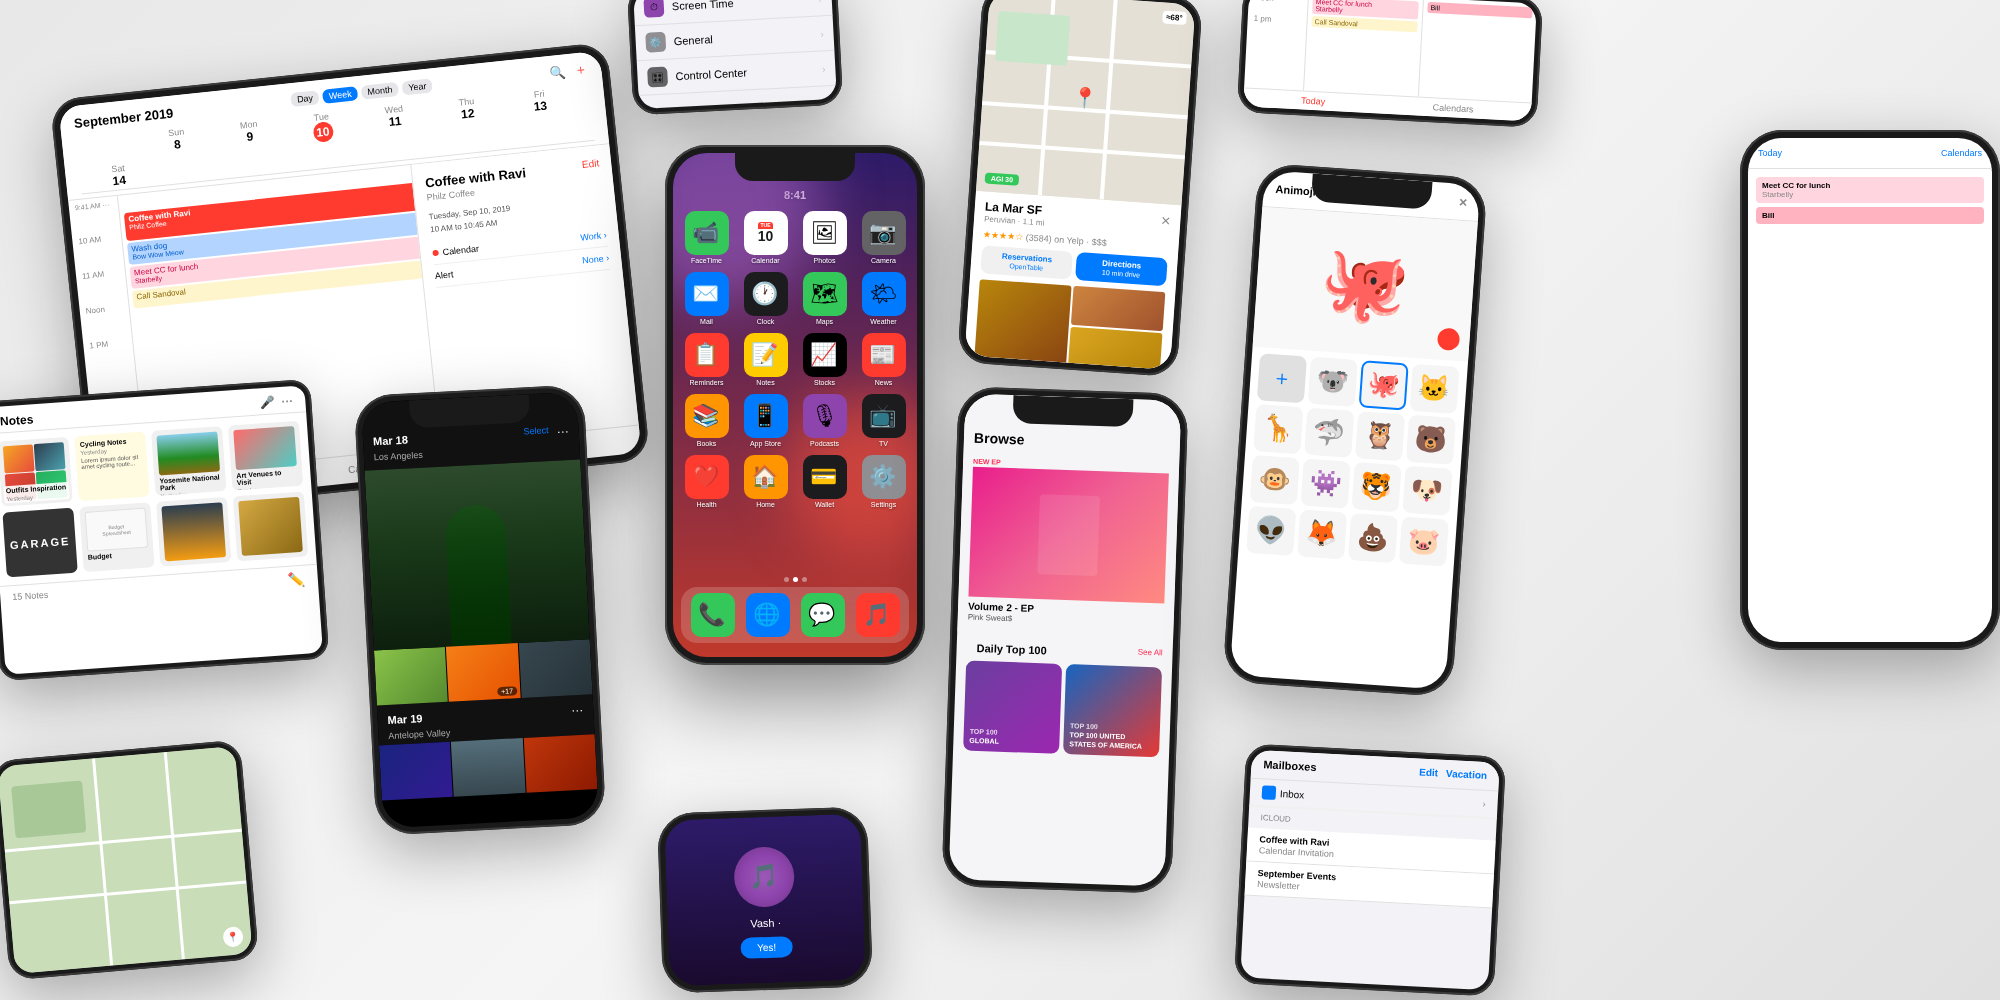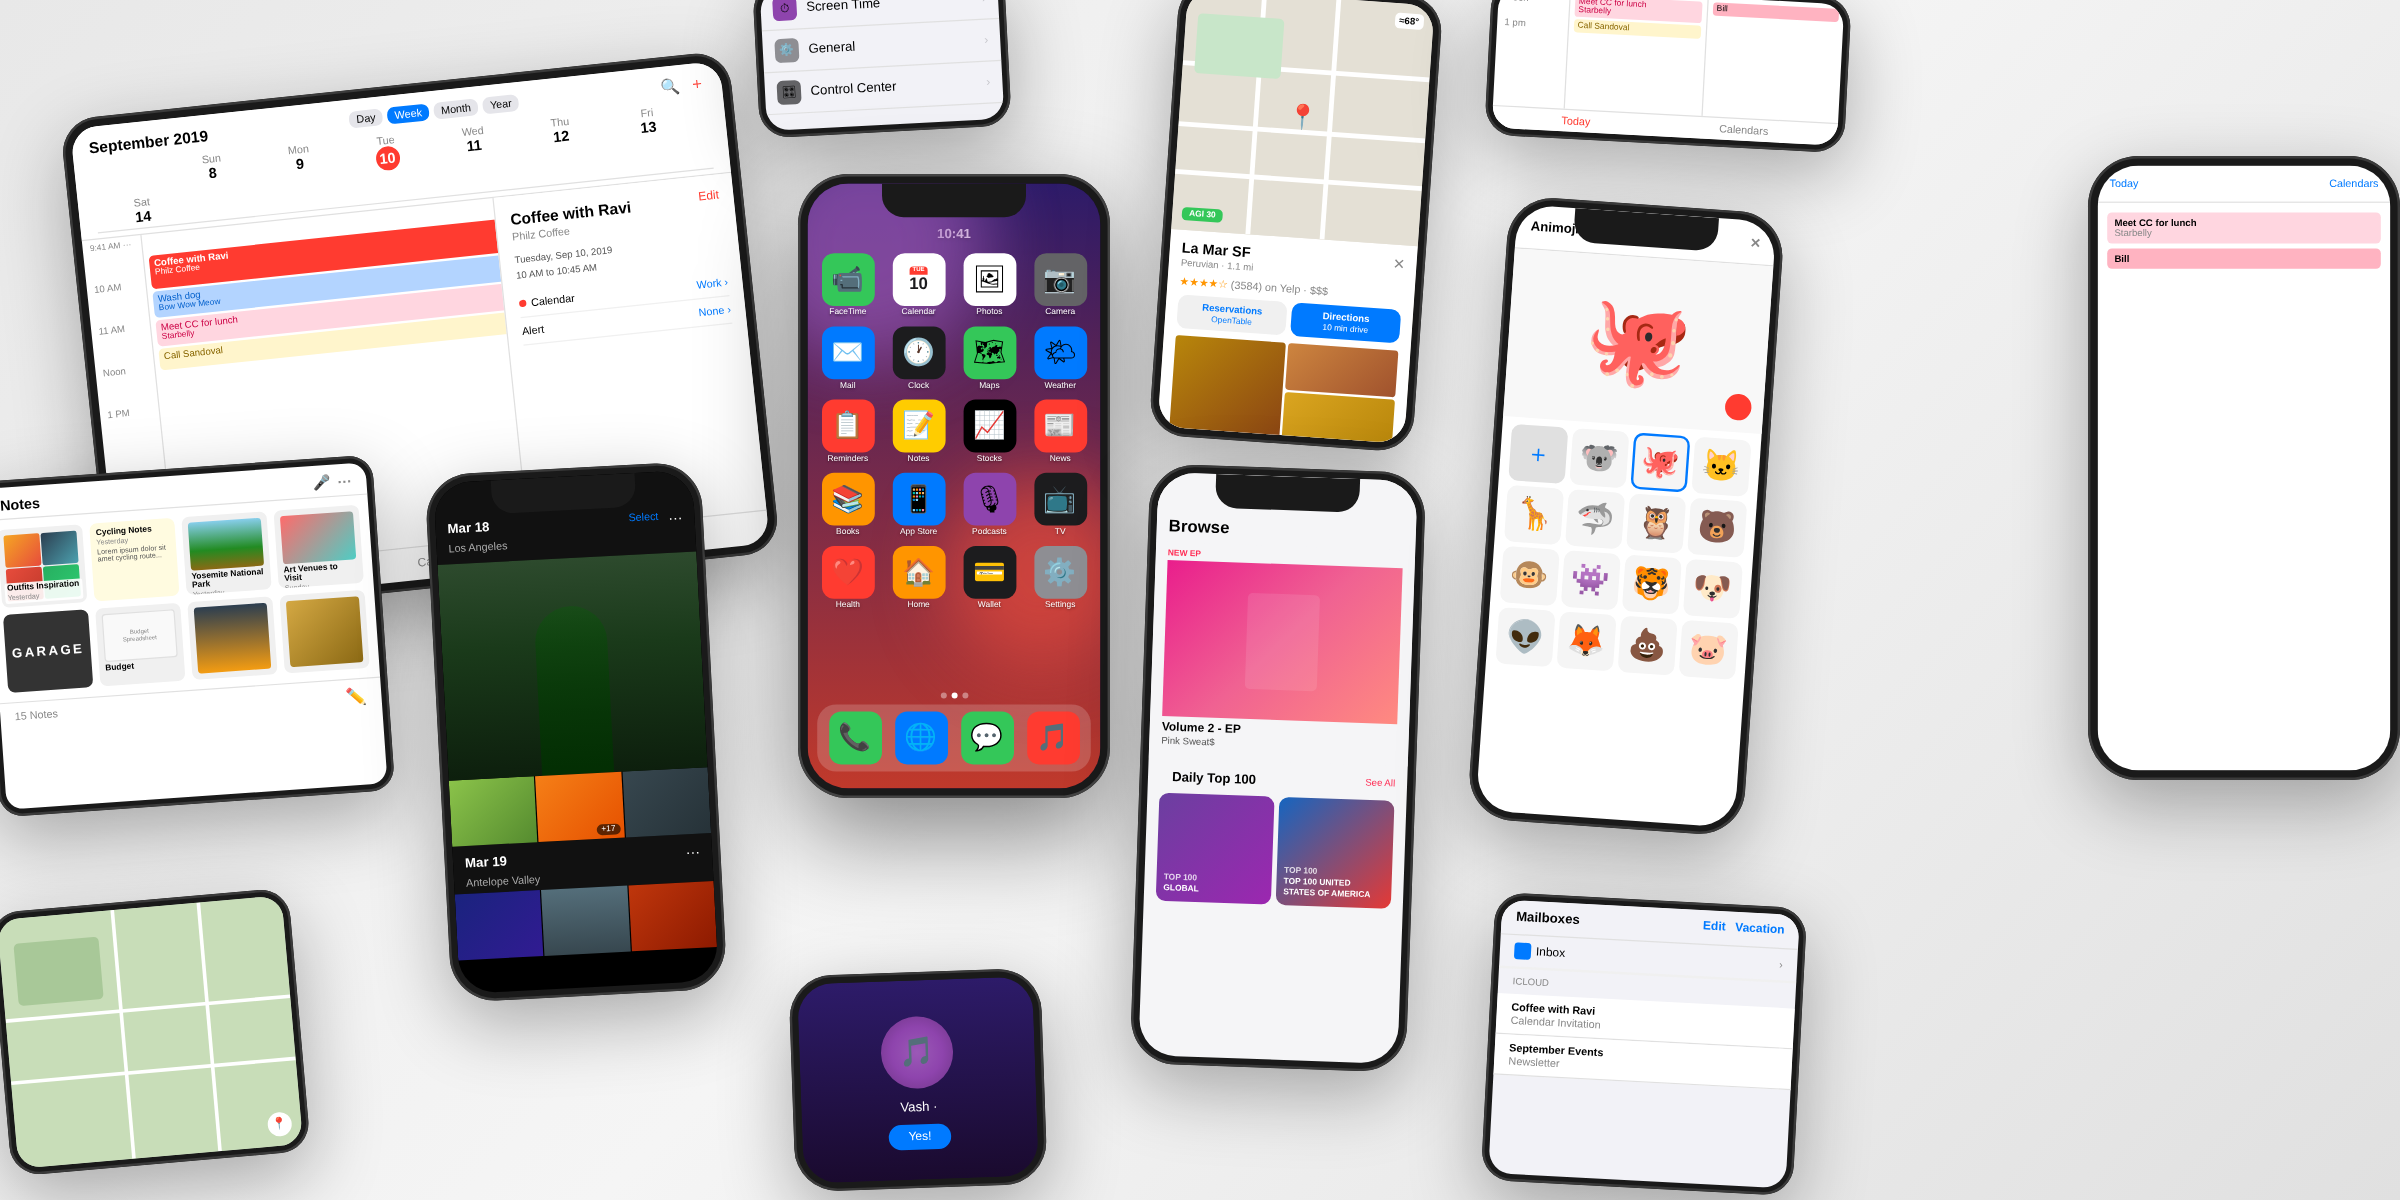--- a/index.html
+++ b/index.html
@@ -897,21 +897,21 @@
 </div>
 
 <div class="device" id="dev-home">
   <div class="device-screen">
     <div class="notch"></div>
     <div class="home-screen-bg">
 
       <div class="home-wallpaper-blob" style="width:200px;height:200px;background:#9b59b6;top:-50px;left:-50px;"></div>
       <div class="home-wallpaper-blob" style="width:160px;height:160px;background:#e74c3c;bottom:100px;right:-30px;"></div>
 
-      <div style="color:white; font-size:11px; font-weight:600; padding:36px 0 4px; text-align:center; text-shadow:0 1px 3px rgba(0,0,0,0.5);">10:41</div>
+      <div style="color:white; font-size:11px; font-weight:600; padding:36px 0 4px; text-align:center; text-shadow:0 1px 3px rgba(0,0,0,0.5);">8:41</div>
 
       <div class="home-app-grid">
         <div class="home-app">
           <div class="home-app-icon" style="background:#34C759;">📹</div>
           <span class="home-app-label">FaceTime</span>
         </div>
         <div class="home-app">
           <div class="home-app-icon" style="background:white;">
             <div style="text-align:center; line-height:1;">
               <div style="background:#FF3B30; color:white; font-size:5px; font-weight:600; border-radius:3px 3px 0 0; padding:1px 2px;">TUE</div>

